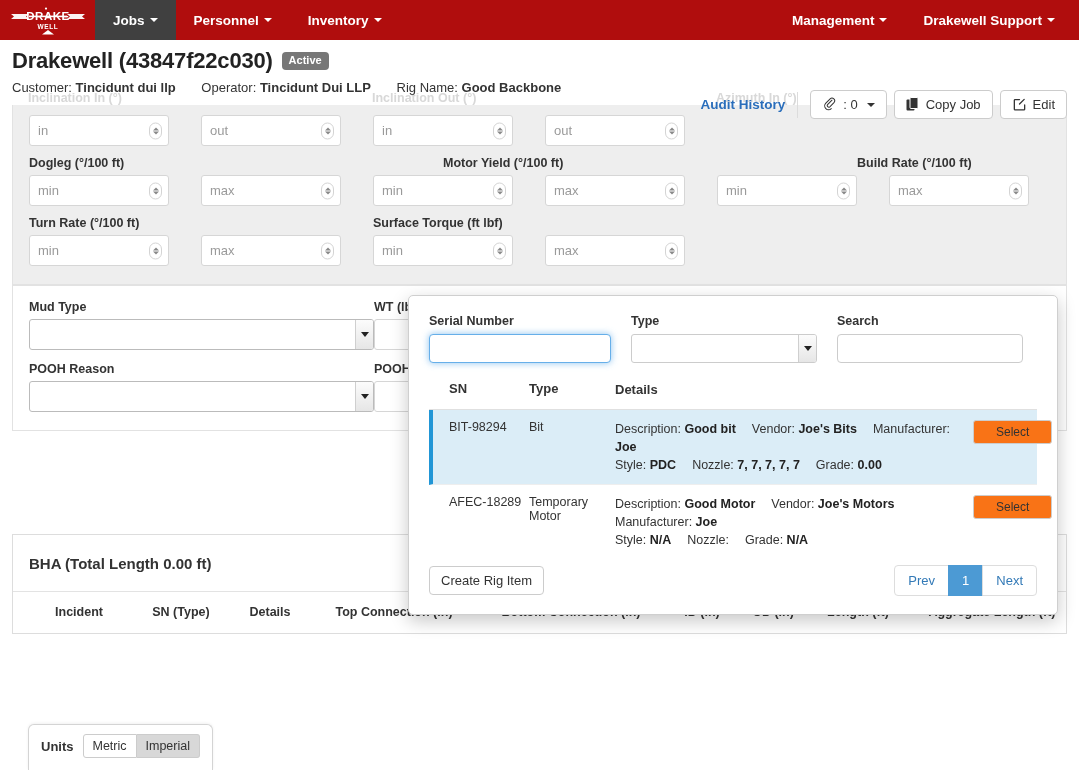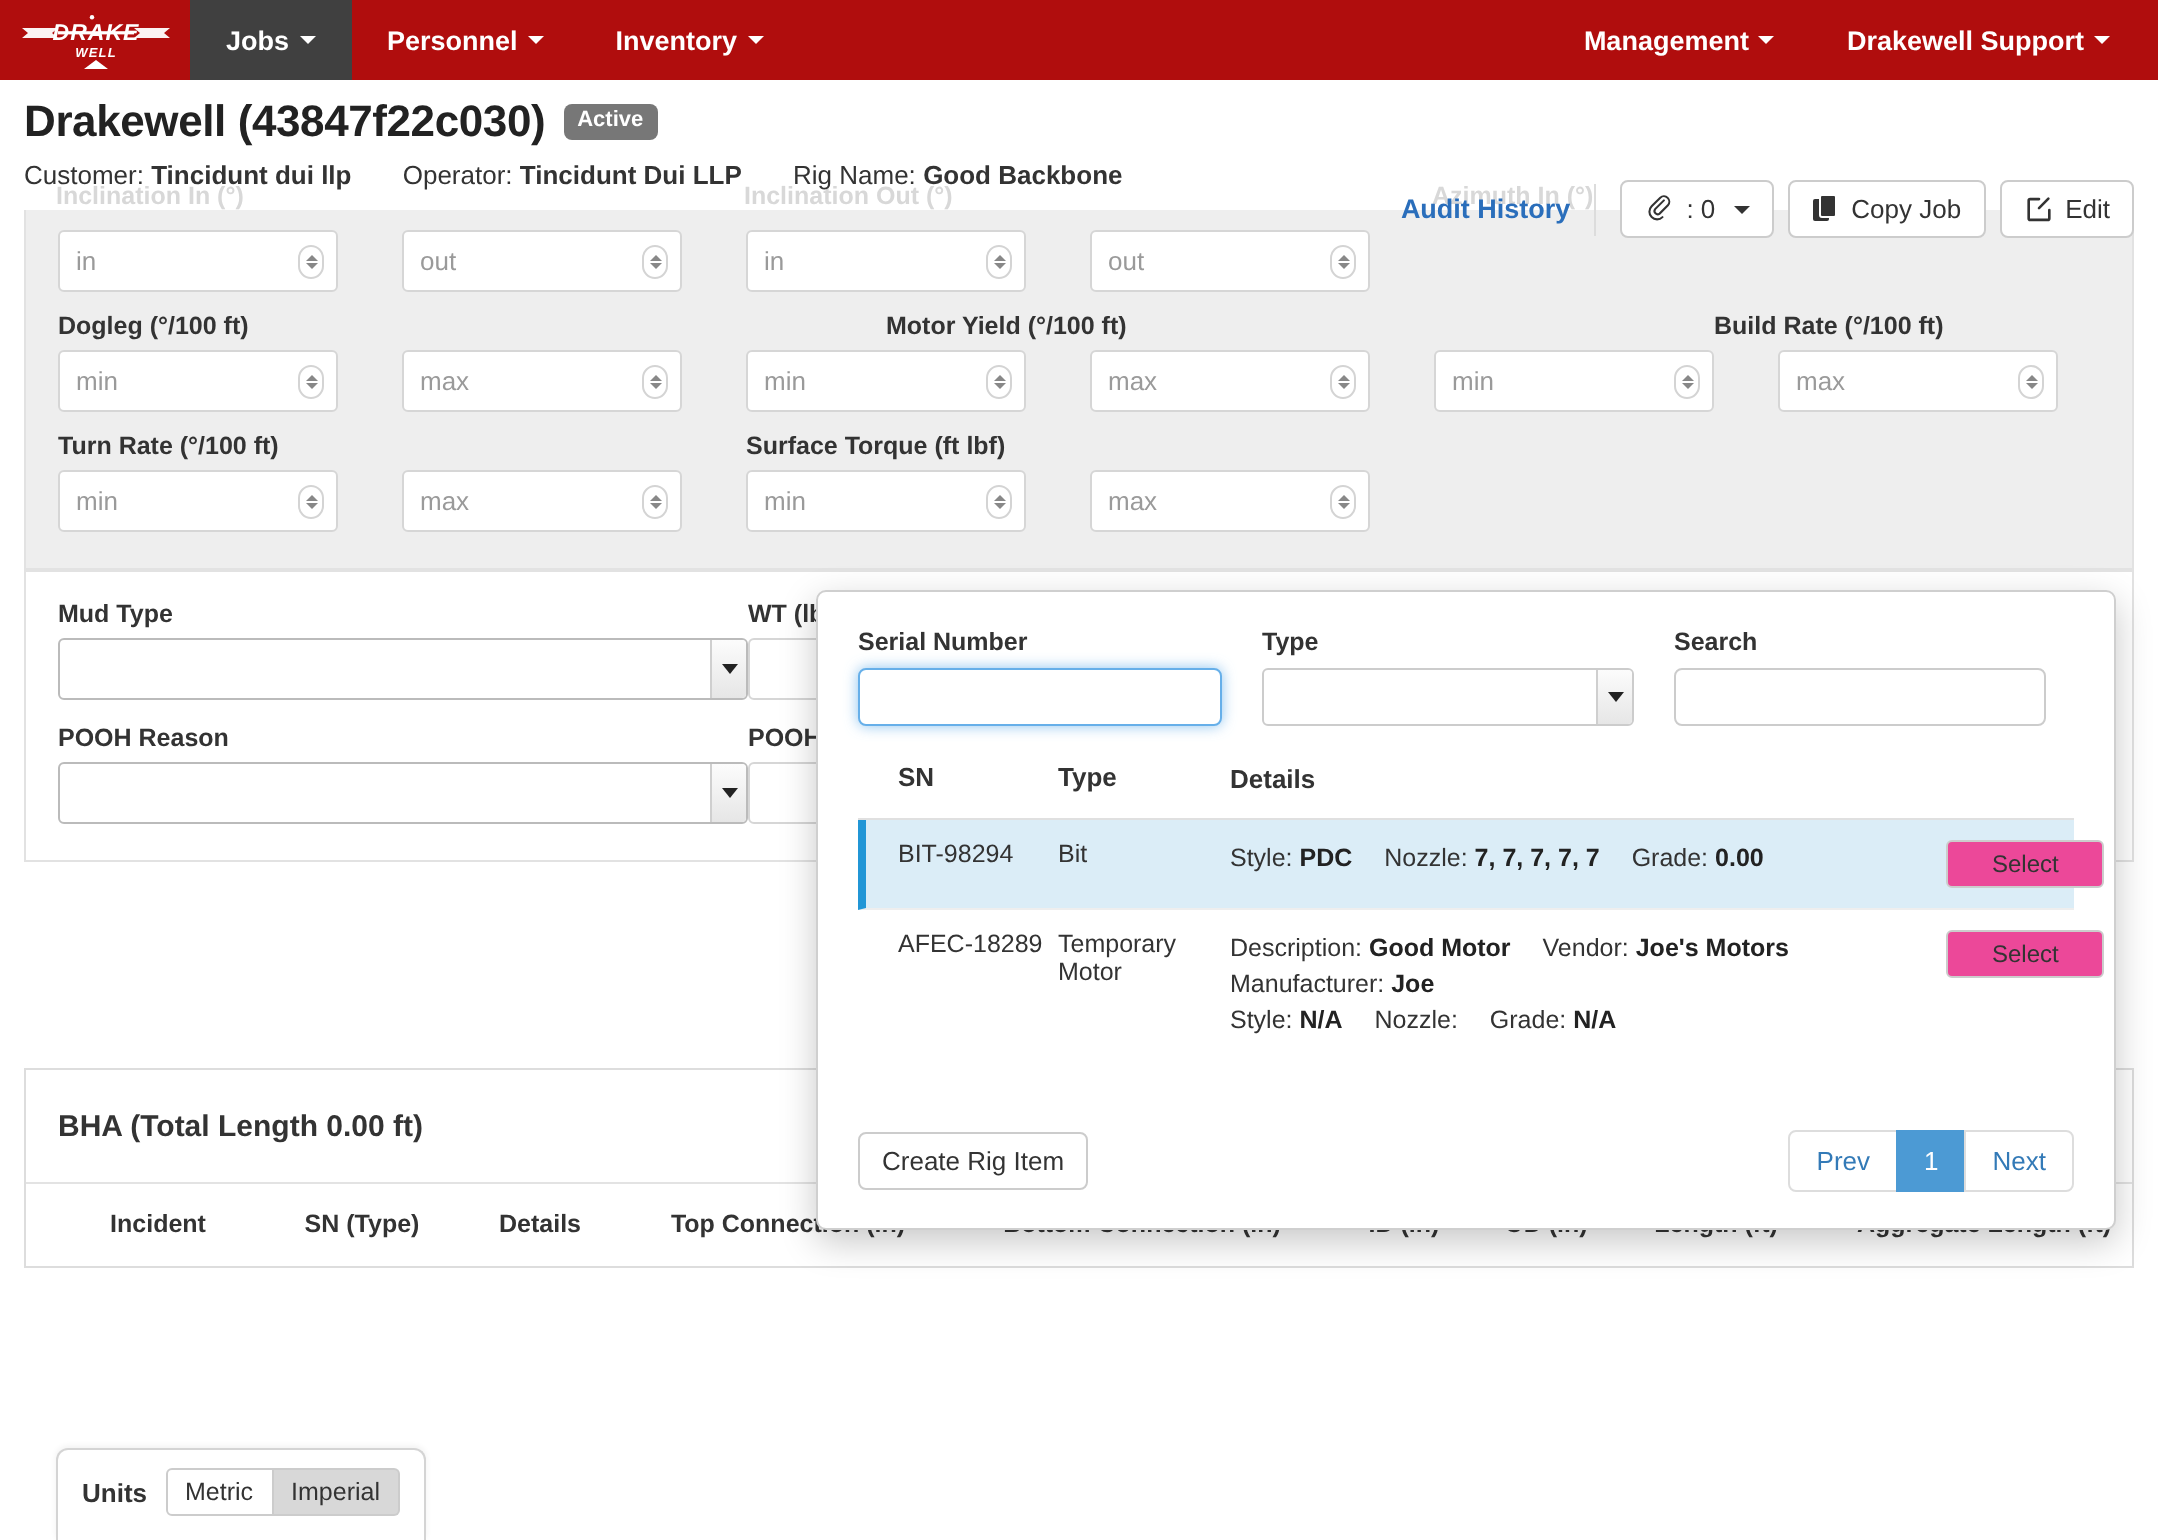--- a/index.html
+++ b/index.html
@@ -16,21 +16,20 @@
 
   
   .navbar {
     height:40px; background:#b00d0d;
     display:flex; align-items:stretch;
     position:relative; z-index:30;
   }
   .brand {
     width:95px; display:flex; align-items:center; justify-content:center;
     flex:0 0 95px;
-    font-style:italic;
   }
   .brand svg { display:block; }
   .nav-item {
     display:flex; align-items:center; padding:0 18px;
     color:#ffffff; font-size:13.5px; font-weight:bold;
     white-space:nowrap; cursor:pointer;
   }
   .nav-item.active { background:#404040; }
   .nav-right { margin-left:auto; display:flex; align-items:stretch; padding-right:6px; }
   .caret {
@@ -208,21 +207,21 @@
   .mt-row.sel {
     background:#dbedf7;
     border-left:4px solid #2196d6;
     padding-left:16px;
   }
   .c-sn { width:80px; flex:0 0 80px; }
   .c-type { width:86px; flex:0 0 86px; }
   .c-det { flex:1 1 auto; line-height:1.45; }
   .c-act { width:56px; flex:0 0 56px; text-align:right; }
   .btn-xs {
-    background:#ec4899; border:1px solid #cccccc; border-radius:3px;
+    background:#f97316; border:1px solid #cccccc; border-radius:3px;
     padding:4px 22px; font-size:12px; color:#333; cursor:pointer;
     font-family:"Liberation Sans", sans-serif;
   }
   .det-k { color:#333; }
   .det-v { font-weight:bold; color:#222; }
   .det-sep { display:inline-block; width:9px; }
 
   .modal-foot {
     position:absolute; left:20px; right:20px; bottom:18px;
     display:flex; align-items:center;
@@ -616,20 +615,30 @@
       <div class="c-type">Type</div>
       <div class="c-det">Details</div>
       <div class="c-act"></div>
     </div>
 
     <div class="mt-row sel">
       <div class="c-sn">BIT-98294</div>
       <div class="c-type">Bit</div>
       <div class="c-det">
         <div>
+          <span class="det-k">Description:</span>
+          <span class="det-v">Good bit</span>
+          <span class="det-sep"></span>
+          <span class="det-k">Vendor:</span>
+          <span class="det-v">Joe's Bits</span>
+          <span class="det-sep"></span>
+          <span class="det-k">Manufacturer:</span>
+          <span class="det-v">Joe</span>
+        </div>
+        <div>
           <span class="det-k">Style:</span>
           <span class="det-v">PDC</span>
           <span class="det-sep"></span>
           <span class="det-k">Nozzle:</span>
           <span class="det-v">7, 7, 7, 7, 7</span>
           <span class="det-sep"></span>
           <span class="det-k">Grade:</span>
           <span class="det-v">0.00</span>
         </div>
       </div>

